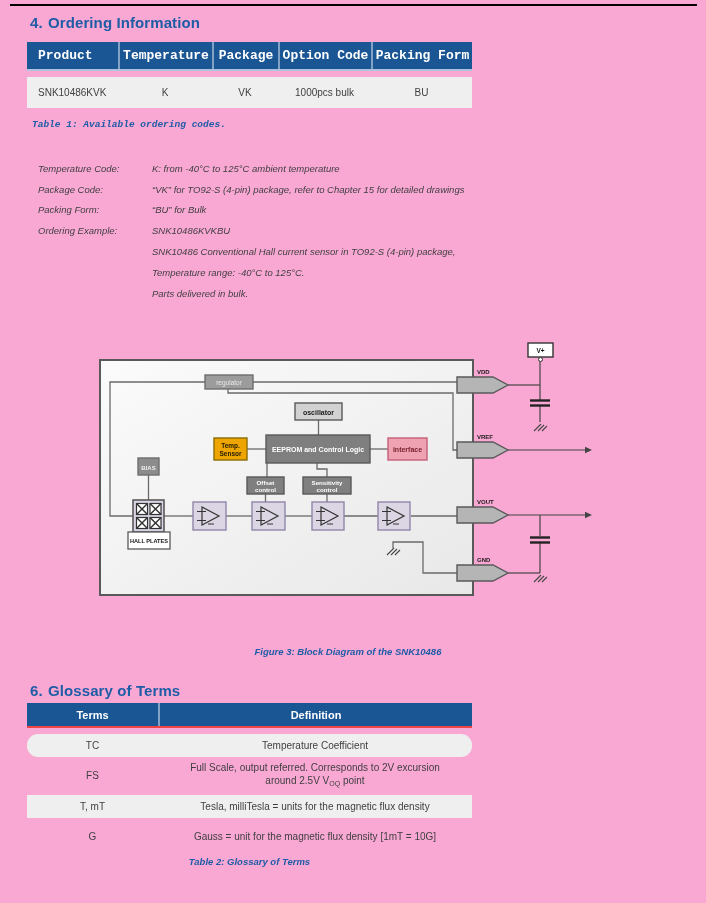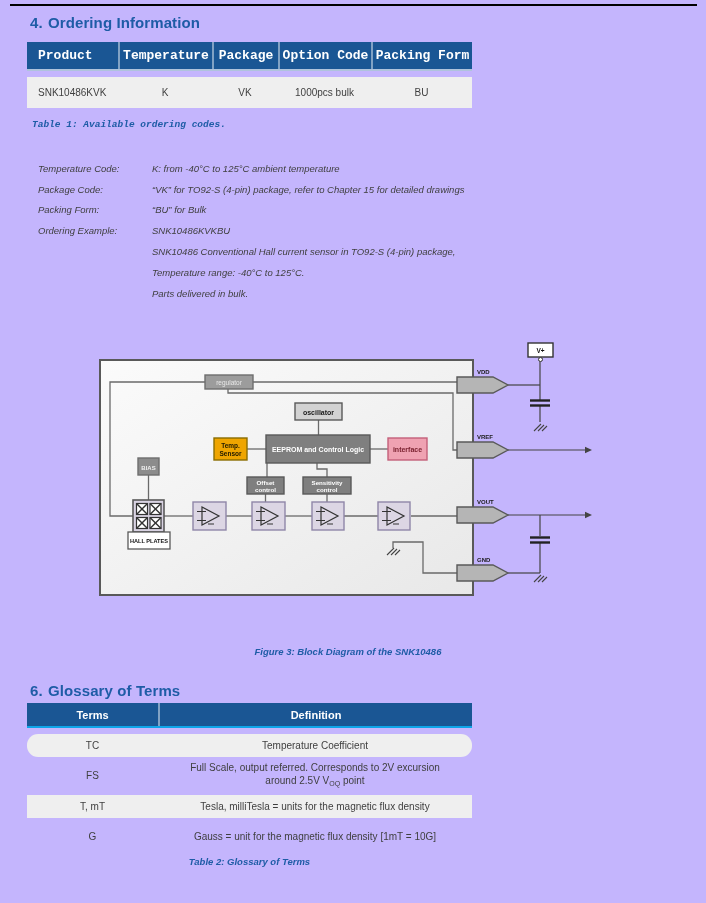--- a/index.html
+++ b/index.html
@@ -1,17 +1,17 @@
 <!DOCTYPE html>
 <html><head>
 <meta charset="utf-8">
 <style>
   html,body { margin:0; padding:0; background:#ffffff; }
   .page {
-    position:relative; width:706px; height:903px; background:#c4b5fd;
+    position:relative; width:706px; height:903px; background:#f9a8d4;
     font-family:"Liberation Sans", sans-serif; overflow:hidden;
   }
   .top-rule { position:absolute; left:10px; top:4px; width:687px; height:2px; background:#000; }
 
   .sec-heading {
     position:absolute; left:30px; color:#1E5CA6; font-weight:bold; font-size:15px;
     letter-spacing:0.1px; white-space:nowrap;
   }
   .sec-heading .num { display:inline-block; width:18px; }
 
@@ -35,21 +35,21 @@
 
   
   .diagram { position:absolute; left:95px; top:338px; }
   svg text { font-family:"Liberation Sans", sans-serif; }
 
   .fig-caption { position:absolute; left:0; top:646px; width:696px; text-align:center;
     color:#1E5CA6; font-weight:bold; font-style:italic; font-size:9.5px; }
 
   
   .gtable { position:absolute; left:27px; top:703px; width:445px; }
-  .gt-header { display:flex; height:25px; background:#1A5694; border-bottom:2px solid #0ea5e9; box-sizing:border-box; }
+  .gt-header { display:flex; height:25px; background:#1A5694; border-bottom:2px solid #ef4444; box-sizing:border-box; }
   .gt-h { color:#fff; font-weight:bold; font-size:11px; display:flex; align-items:center; justify-content:center; box-sizing:border-box; }
   .gt-h + .gt-h { border-left:2px solid rgba(255,255,255,0.45); }
   .gt-row { display:flex; font-size:10px; color:#3F3F3F; }
   .gt-row.gray { background:#EFEFEF; }
   .gt-term { width:131px; display:flex; align-items:center; justify-content:center; }
   .gt-def  { width:314px; display:flex; flex-direction:column; align-items:center; justify-content:center; line-height:13px; text-align:center; }
   .sub { font-size:7px; vertical-align:-2px; }
   .gcap { position:absolute; left:27px; top:856px; width:445px; text-align:center;
     color:#1E5CA6; font-weight:bold; font-style:italic; font-size:9.5px; }
 </style>

